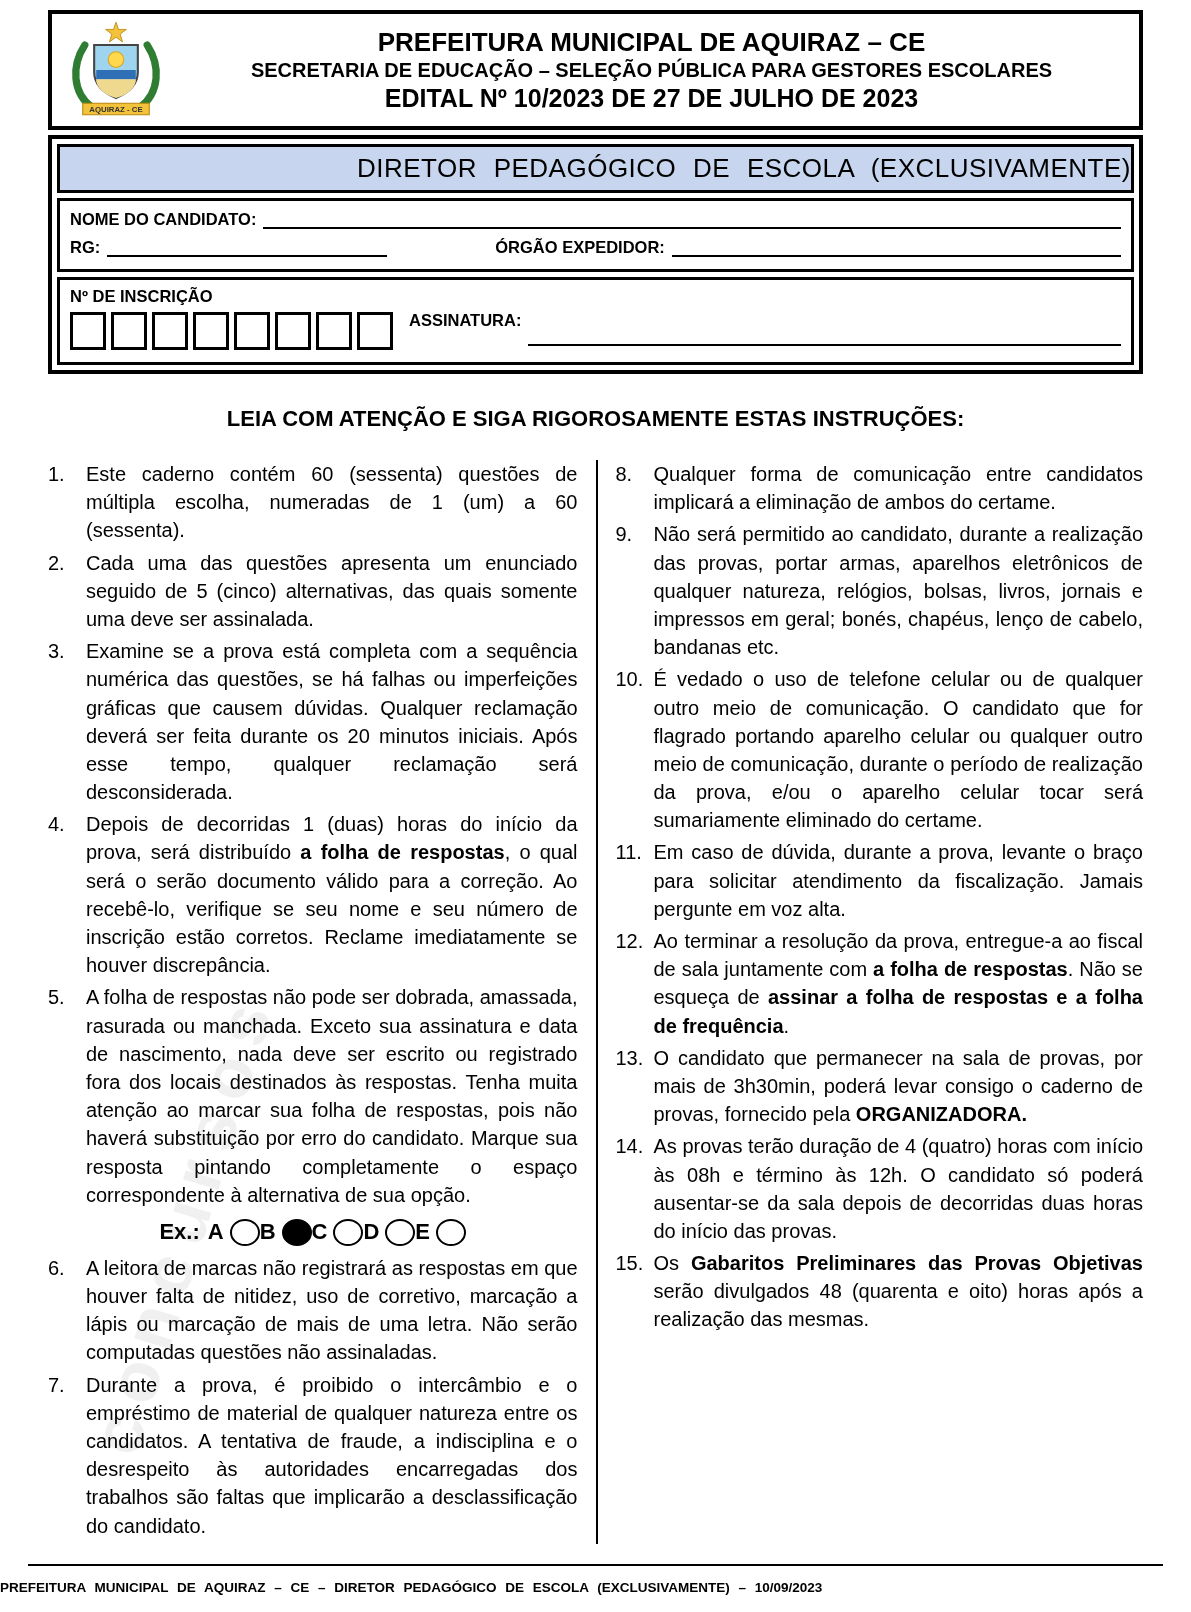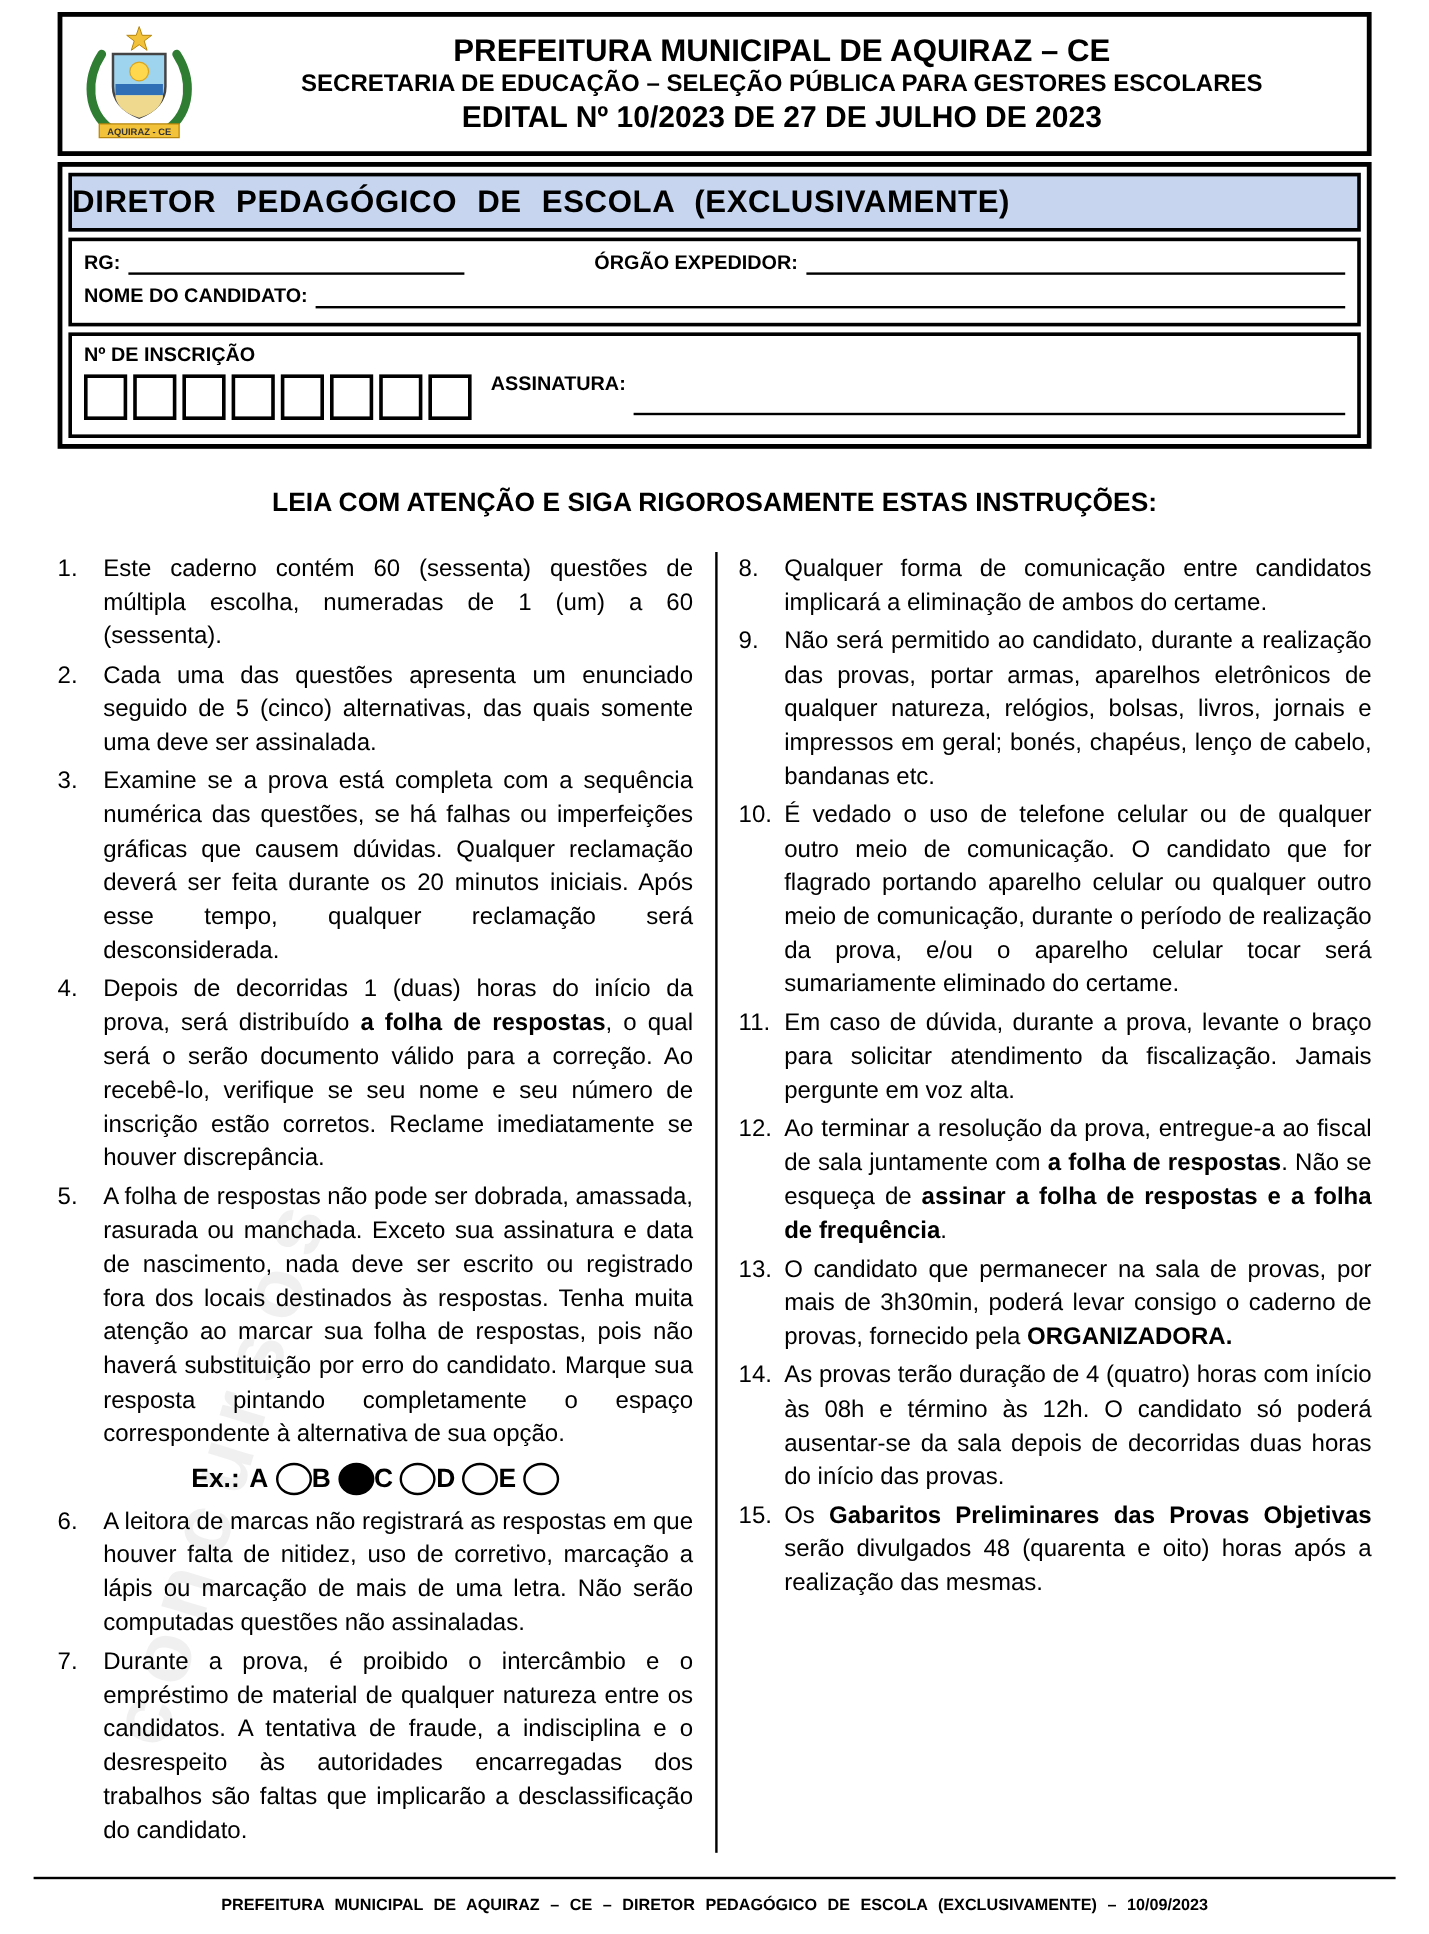--- a/index.html
+++ b/index.html
@@ -32,22 +32,22 @@
   .logo { width: 112px; height: 104px; flex: none; }
   .header-text { flex: 1; text-align: center; line-height: 1.25; }
   .title  { font-size: 26px; font-weight: bold; }
   .subtitle { font-size: 20px; font-weight: bold; }
   .edital { font-size: 25px; font-weight: bold; }
 
   .form-outer { border: 4px solid #000; margin-top: 5px; padding: 5px; }
   .role-banner {
     border: 3px solid #000;
     background: #c7d6ee;
-    text-align: left;
-    font-weight: bold;
+    text-align: right;
+    font-weight: normal;
     font-size: 26px;
     padding: 6px 0;
     word-spacing: 9px;
     letter-spacing: .5px;
   }
   .candidate-box { border: 3px solid #000; margin-top: 5px; padding: 9px 10px 12px; }
   .form-row { display: flex; align-items: flex-end; font-weight: bold; font-size: 16.5px; margin-top: 9px; }
   .form-row:first-child { margin-top: 0; }
   .flabel { white-space: nowrap; font-weight: bold; font-size: 16.5px; }
   .fline { flex: 1; border-bottom: 2px solid #000; height: 1.05em; margin-left: 7px; }
@@ -90,21 +90,21 @@
     display: inline-block; background: #fff;
   }
   .bubble.filled { background: #000; }
 
   .footer-line {
     position: absolute; left: 28px; right: 28px; bottom: 46px;
     border-top: 2.5px solid #000;
   }
   .footer {
     position: absolute; left: 0; right: 0; bottom: 17px;
-    text-align: center; font-weight: bold; font-size: 13.5px;
+    font-weight: bold; font-size: 13.5px;
     word-spacing: 5px;
     margin-top: 28px;
   }
 </style>
 </head>
 <body>
 
 <div class="watermark">concursos</div>
 
 <div class="page">
@@ -128,29 +128,29 @@
       <div class="subtitle">SECRETARIA DE EDUCAÇÃO – SELEÇÃO PÚBLICA PARA GESTORES ESCOLARES</div>
       <div class="edital">EDITAL Nº 10/2023 DE 27 DE JULHO DE 2023</div>
     </div>
   </div>
 
   <div class="form-outer">
     <div class="role-banner">DIRETOR PEDAGÓGICO DE ESCOLA (EXCLUSIVAMENTE)</div>
 
     <div class="candidate-box">
       <div class="form-row">
+        <span class="flabel">NOME DO CANDIDATO:</span>
+        <span class="fline"></span>
+      </div>
+      <div class="form-row">
         <span class="flabel">RG:</span>
         <span class="fline rg"></span>
         <span class="flabel">ÓRGÃO EXPEDIDOR:</span>
         <span class="fline"></span>
       </div>
-      <div class="form-row">
-        <span class="flabel">NOME DO CANDIDATO:</span>
-        <span class="fline"></span>
-      </div>
     </div>
 
     <div class="inscricao-box">
       <div class="flabel">Nº DE INSCRIÇÃO</div>
       <div class="inscricao-row">
         <div class="boxes" id="inscricao-boxes">
             <div class="digit-box"></div>
             <div class="digit-box"></div>
             <div class="digit-box"></div>
             <div class="digit-box"></div>

